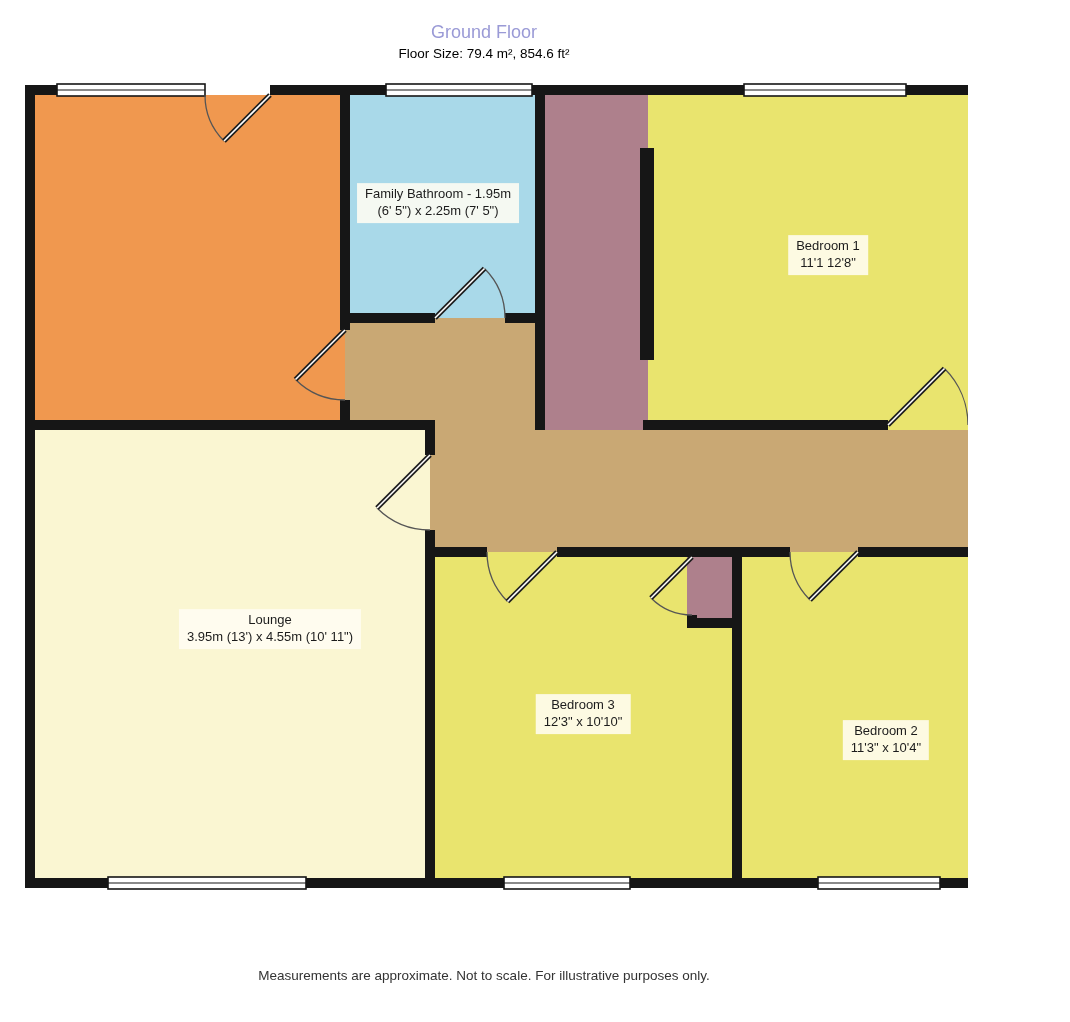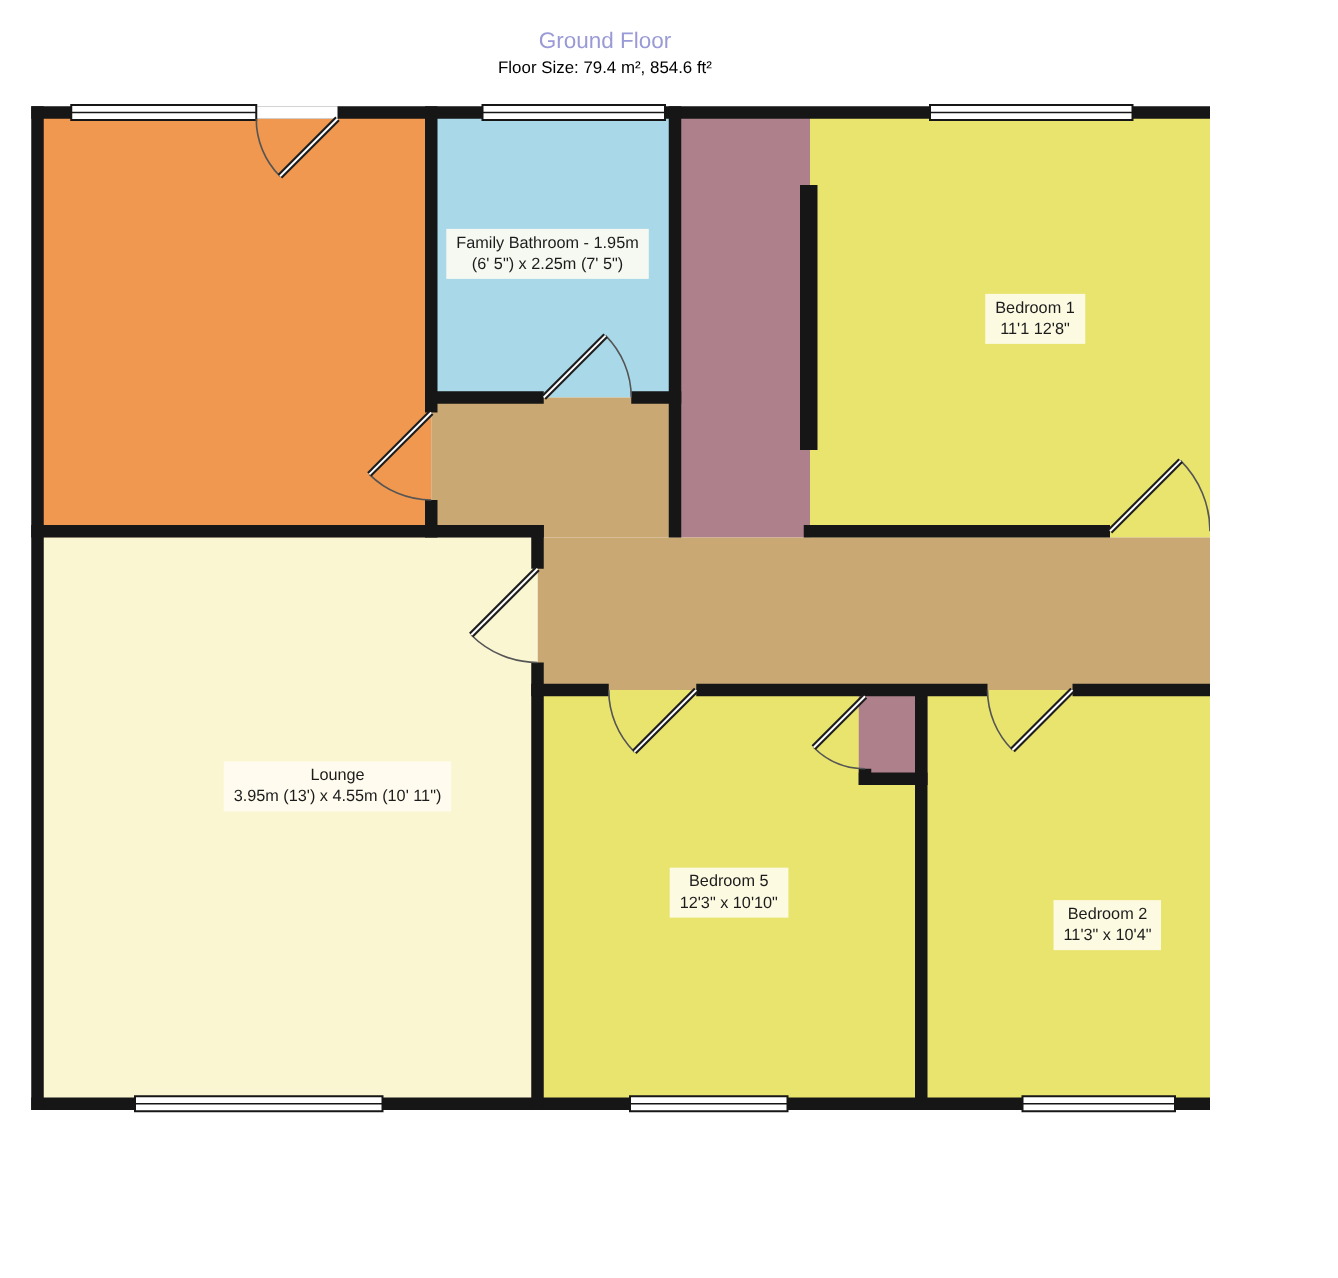--- a/index.html
+++ b/index.html
@@ -172,21 +172,22 @@
   </div>
   <div class="room-label" style="left:828px;top:255px;">
     <div>Bedroom 1</div>
     <div>11'1 12'8"</div>
   </div>
   <div class="room-label" style="left:227px;top:629px;margin-left:43px;">
     <div>Lounge</div>
     <div>3.95m (13') x 4.55m (10' 11")</div>
   </div>
   <div class="room-label" style="left:583px;top:714px;">
-    <div>Bedroom 5</div>
+    <div>Bedroom 3</div>
     <div>12'3" x 10'10"</div>
   </div>
   <div class="room-label" style="left:886px;top:714px;margin-top:26px;">
     <div>Bedroom 2</div>
     <div>11'3" x 10'4"</div>
   </div>
 
+  <div class="footer">Measurements are approximate. Not to scale. For illustrative purposes only.</div>
 </div>
 
 </body></html>

